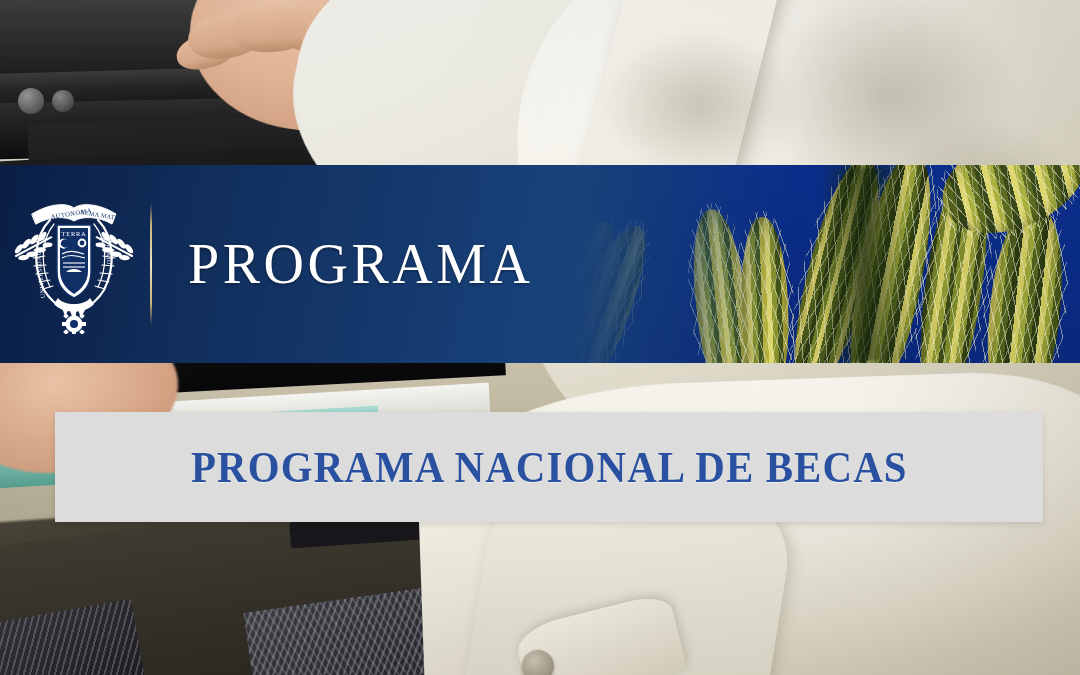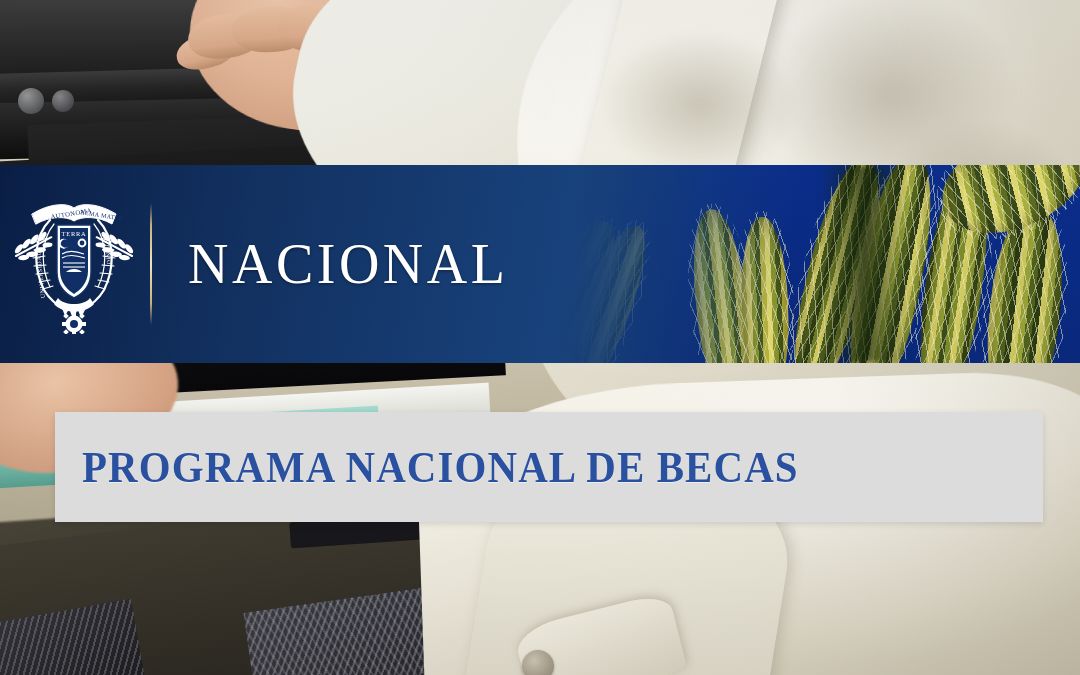--- a/index.html
+++ b/index.html
@@ -346,21 +346,21 @@
     font-size:56px; letter-spacing:3.5px;
     color:#ffffff;
     text-shadow:0 1px 3px rgba(0,0,0,.45);
     white-space:nowrap;
   }
 
   
   .title-band{
     position:absolute; left:55px; top:412px; width:988px; height:110px;
     background:#dcdcdc;
-    display:flex; align-items:center; 
+    display:flex; align-items:center; justify-content:center;
     box-shadow:0 2px 6px rgba(0,0,0,.12);
   }
   .title-text{
     font-family:"Liberation Serif", serif;
     font-weight:bold;
     font-size:44px;
     letter-spacing:1.2px;
     color:#2a51a0;
     transform:scaleX(.93);
     white-space:nowrap;
@@ -567,21 +567,21 @@
             <rect x="50" y="120" width="4" height="4" transform="rotate(-45 52 122)"></rect>
             <rect x="66" y="120" width="4" height="4" transform="rotate(45 68 122)"></rect>
             <rect x="50" y="136" width="4" height="4" transform="rotate(45 52 138)"></rect>
             <rect x="66" y="136" width="4" height="4" transform="rotate(-45 68 138)"></rect>
           </g>
         </g>
       </svg>
 
       <div class="divider"></div>
 
-      <div class="brand">NACIONAL</div>
+      <div class="brand">PROGRAMA</div>
     </div>
   </div>
 
   <div class="title-band">
     <div class="title-text">PROGRAMA NACIONAL DE BECAS</div>
   </div>
 
 </div>
 
 </body></html>

